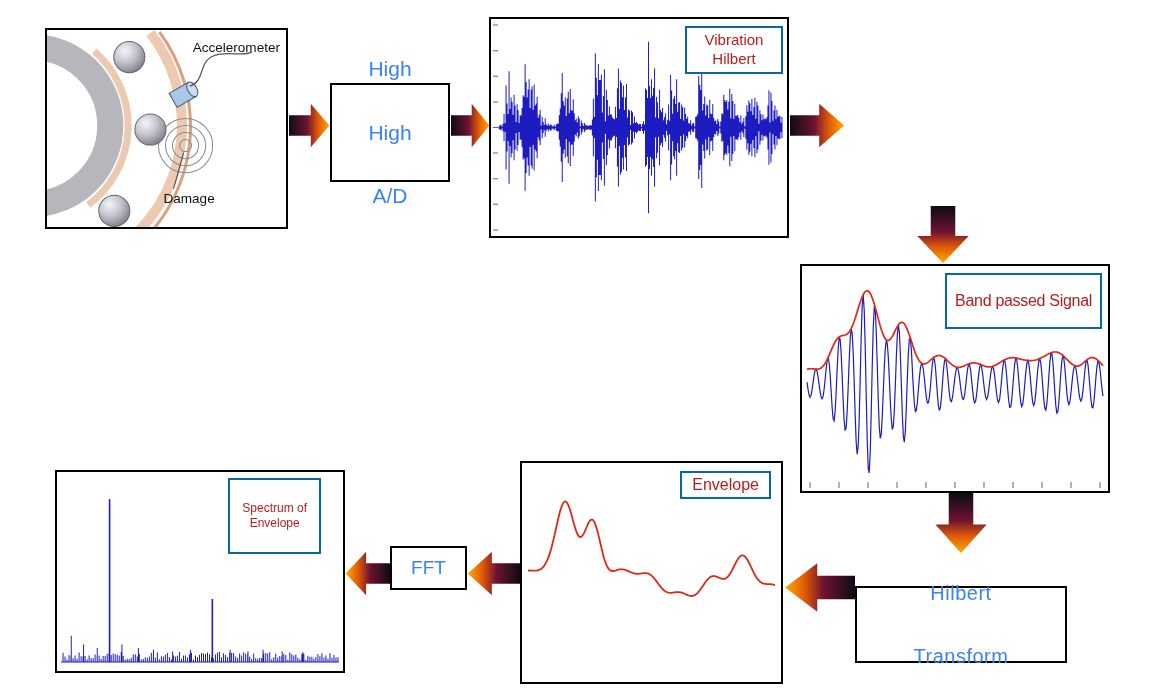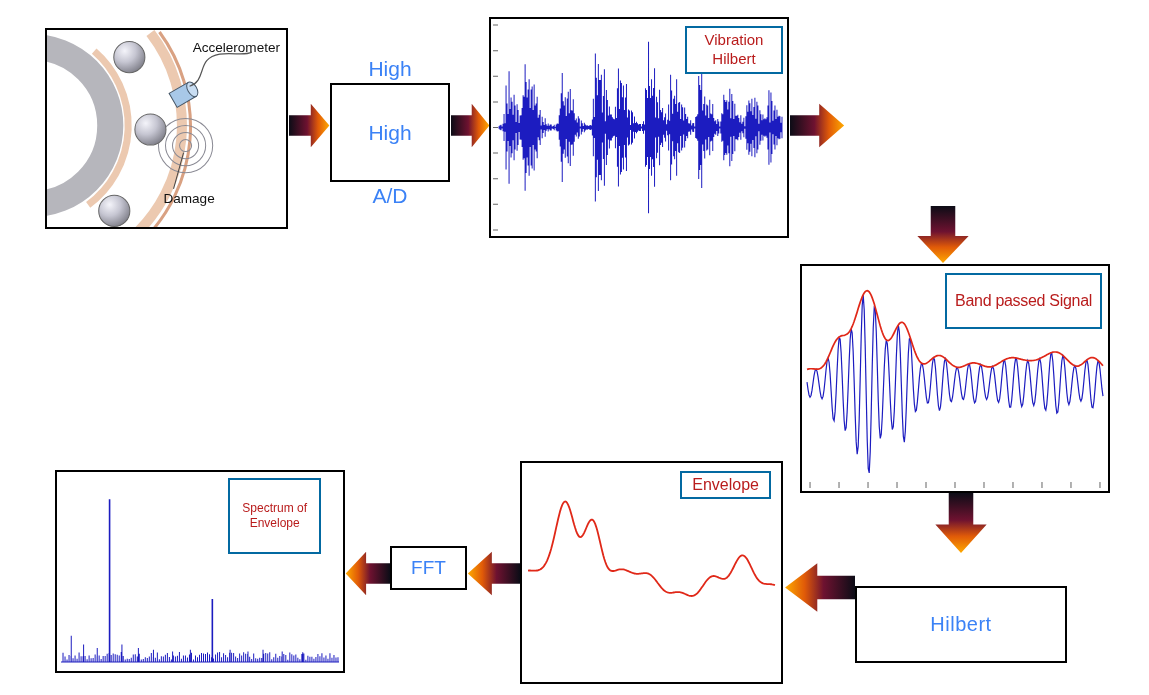--- a/index.html
+++ b/index.html
@@ -163,20 +163,21 @@
             <stop offset="0.72" stop-color="#e05a08"></stop>
             <stop offset="1" stop-color="#ffaa00"></stop>
       </linearGradient>
         </defs>
       <polygon points="15,0 37,0 37,33 49,33 26,63 3,33 15,33" fill="url(#g5)"></polygon>
     </svg>
   </div>
 
   <div class="flowbox box-hilbert" style="left:855px;top:554px;width:212px;height:77px;">
     <div>Hilbert</div>
+    <div>Transform</div>
   </div>
 
   <div class="arrow" style="left:784px;top:560px;width:71px;height:55px;">
     <svg viewBox="0 0 64 52" preserveAspectRatio="none">
       <defs>
           <linearGradient id="g6" class="agrad" x1="1" y1="0" x2="0" y2="0">
         <stop offset="0" stop-color="#0c0c16"></stop>
             <stop offset="0.45" stop-color="#6e1230"></stop>
             <stop offset="0.72" stop-color="#e05a08"></stop>
             <stop offset="1" stop-color="#ffaa00"></stop>

